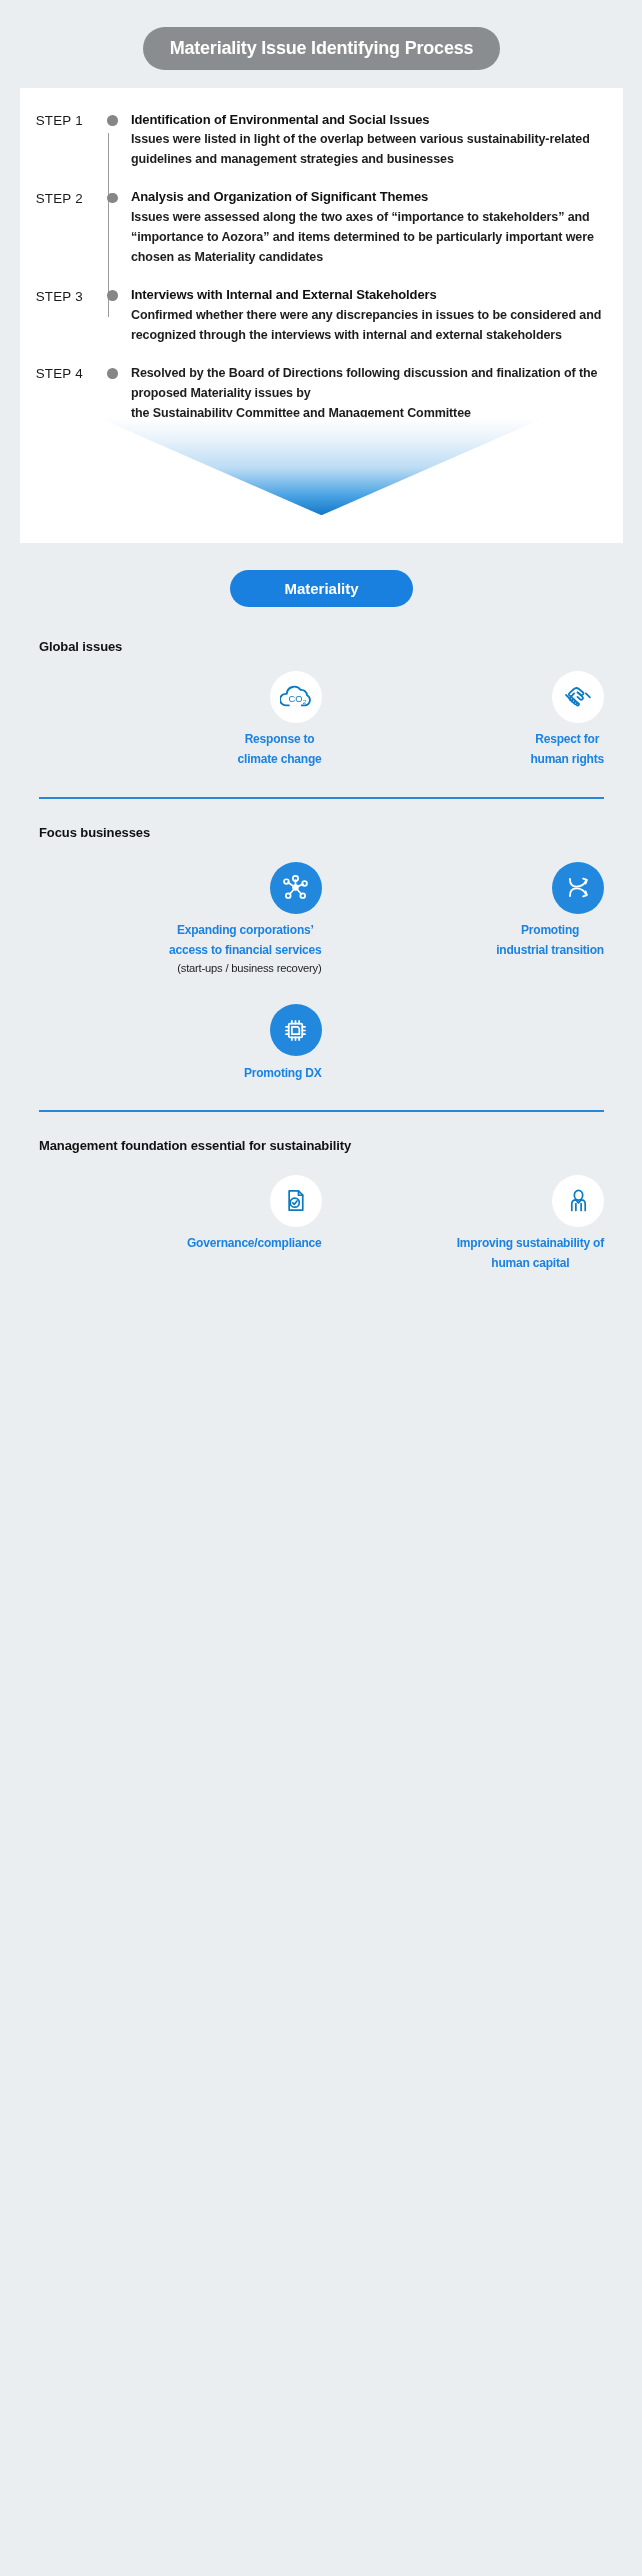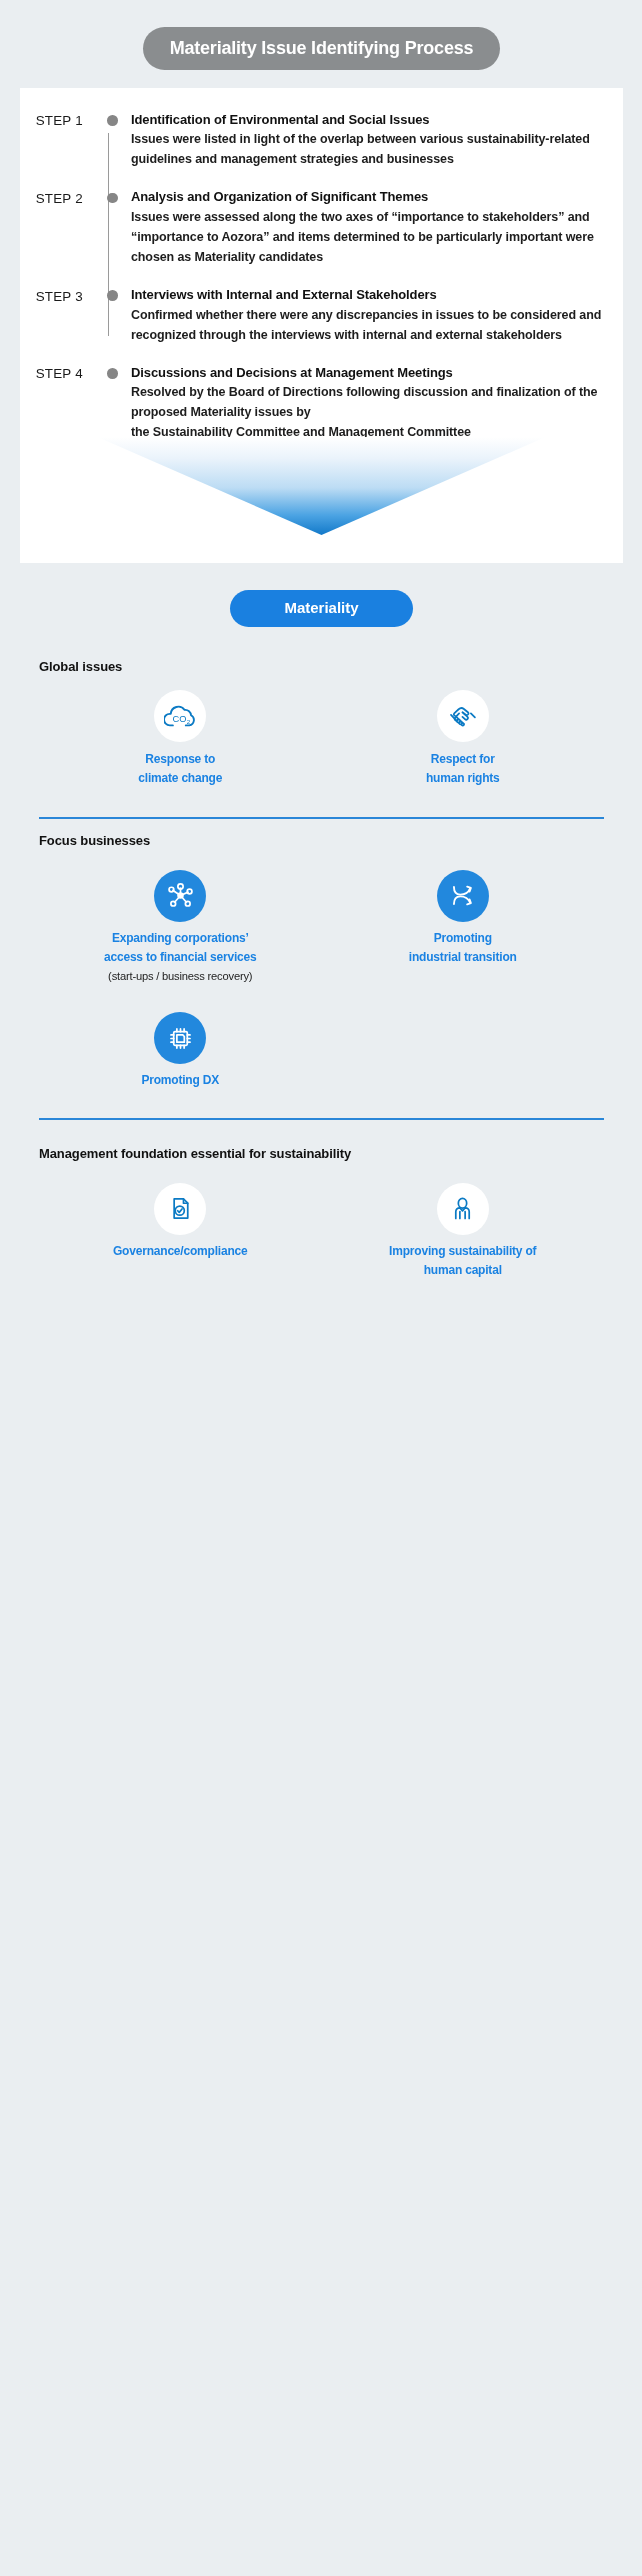--- a/index.html
+++ b/index.html
@@ -143,21 +143,21 @@
   #divider-2 { margin-top: 27px; }
 
   .icon-grid {
     display: flex;
     margin-top: 14.3px;
   }
   .icon-cell {
     width: 50%;
     display: flex;
     flex-direction: column;
-    align-items: center;
+    align-items: flex-end;
     text-align: center;
   }
   .icon-circle {
     width: 52px; height: 52px;
     border-radius: 50%;
     display: flex;
     align-items: center;
     justify-content: center;
     margin-bottom: 7.2px;
   }
@@ -224,21 +224,20 @@
         <div class="step-desc">Confirmed whether there were any discrepancies in issues to be considered and recognized through the interviews with internal and external stakeholders</div>
       </div>
     </div>
 
     <div class="step">
       <div class="step-label">STEP 4</div>
       <div class="step-dot-col">
         <div class="step-dot"></div>
       </div>
       <div class="step-body">
-        <div class="step-title">Discussions and Decisions at Management Meetings</div>
         <div class="step-desc" style="white-space: pre-line;">Resolved by the Board of Directions following discussion and finalization of the proposed Materiality issues by
 the Sustainability Committee and Management Committee</div>
       </div>
     </div>
   </div>
 
   <div class="arrow-zone">
     <div class="arrow-shape"></div>
   </div>
 </div>
@@ -282,21 +281,21 @@
         </svg>
       </div>
       <div class="icon-caption" style="white-space: pre-line;">Respect for
 human rights</div>
     </div>
   </div>
 </div>
 
 <div class="divider" id="divider-1"></div>
 
-<div class="section" id="focus-section" style="margin-top:12px;">
+<div class="section" id="focus-section" style="margin-top:24px;">
   <div class="section-title">Focus businesses</div>
 
   <div class="icon-grid" style="margin-top:19.7px;">
     <div class="icon-cell">
       <div class="icon-circle solid">
 
         <svg width="29" height="29" viewBox="0 0 32 32">
           <g stroke="#ffffff" stroke-width="1.9" fill="none">
             <line x1="16" y1="16" x2="16" y2="7"></line>
             <line x1="16" y1="16" x2="7" y2="10"></line>

